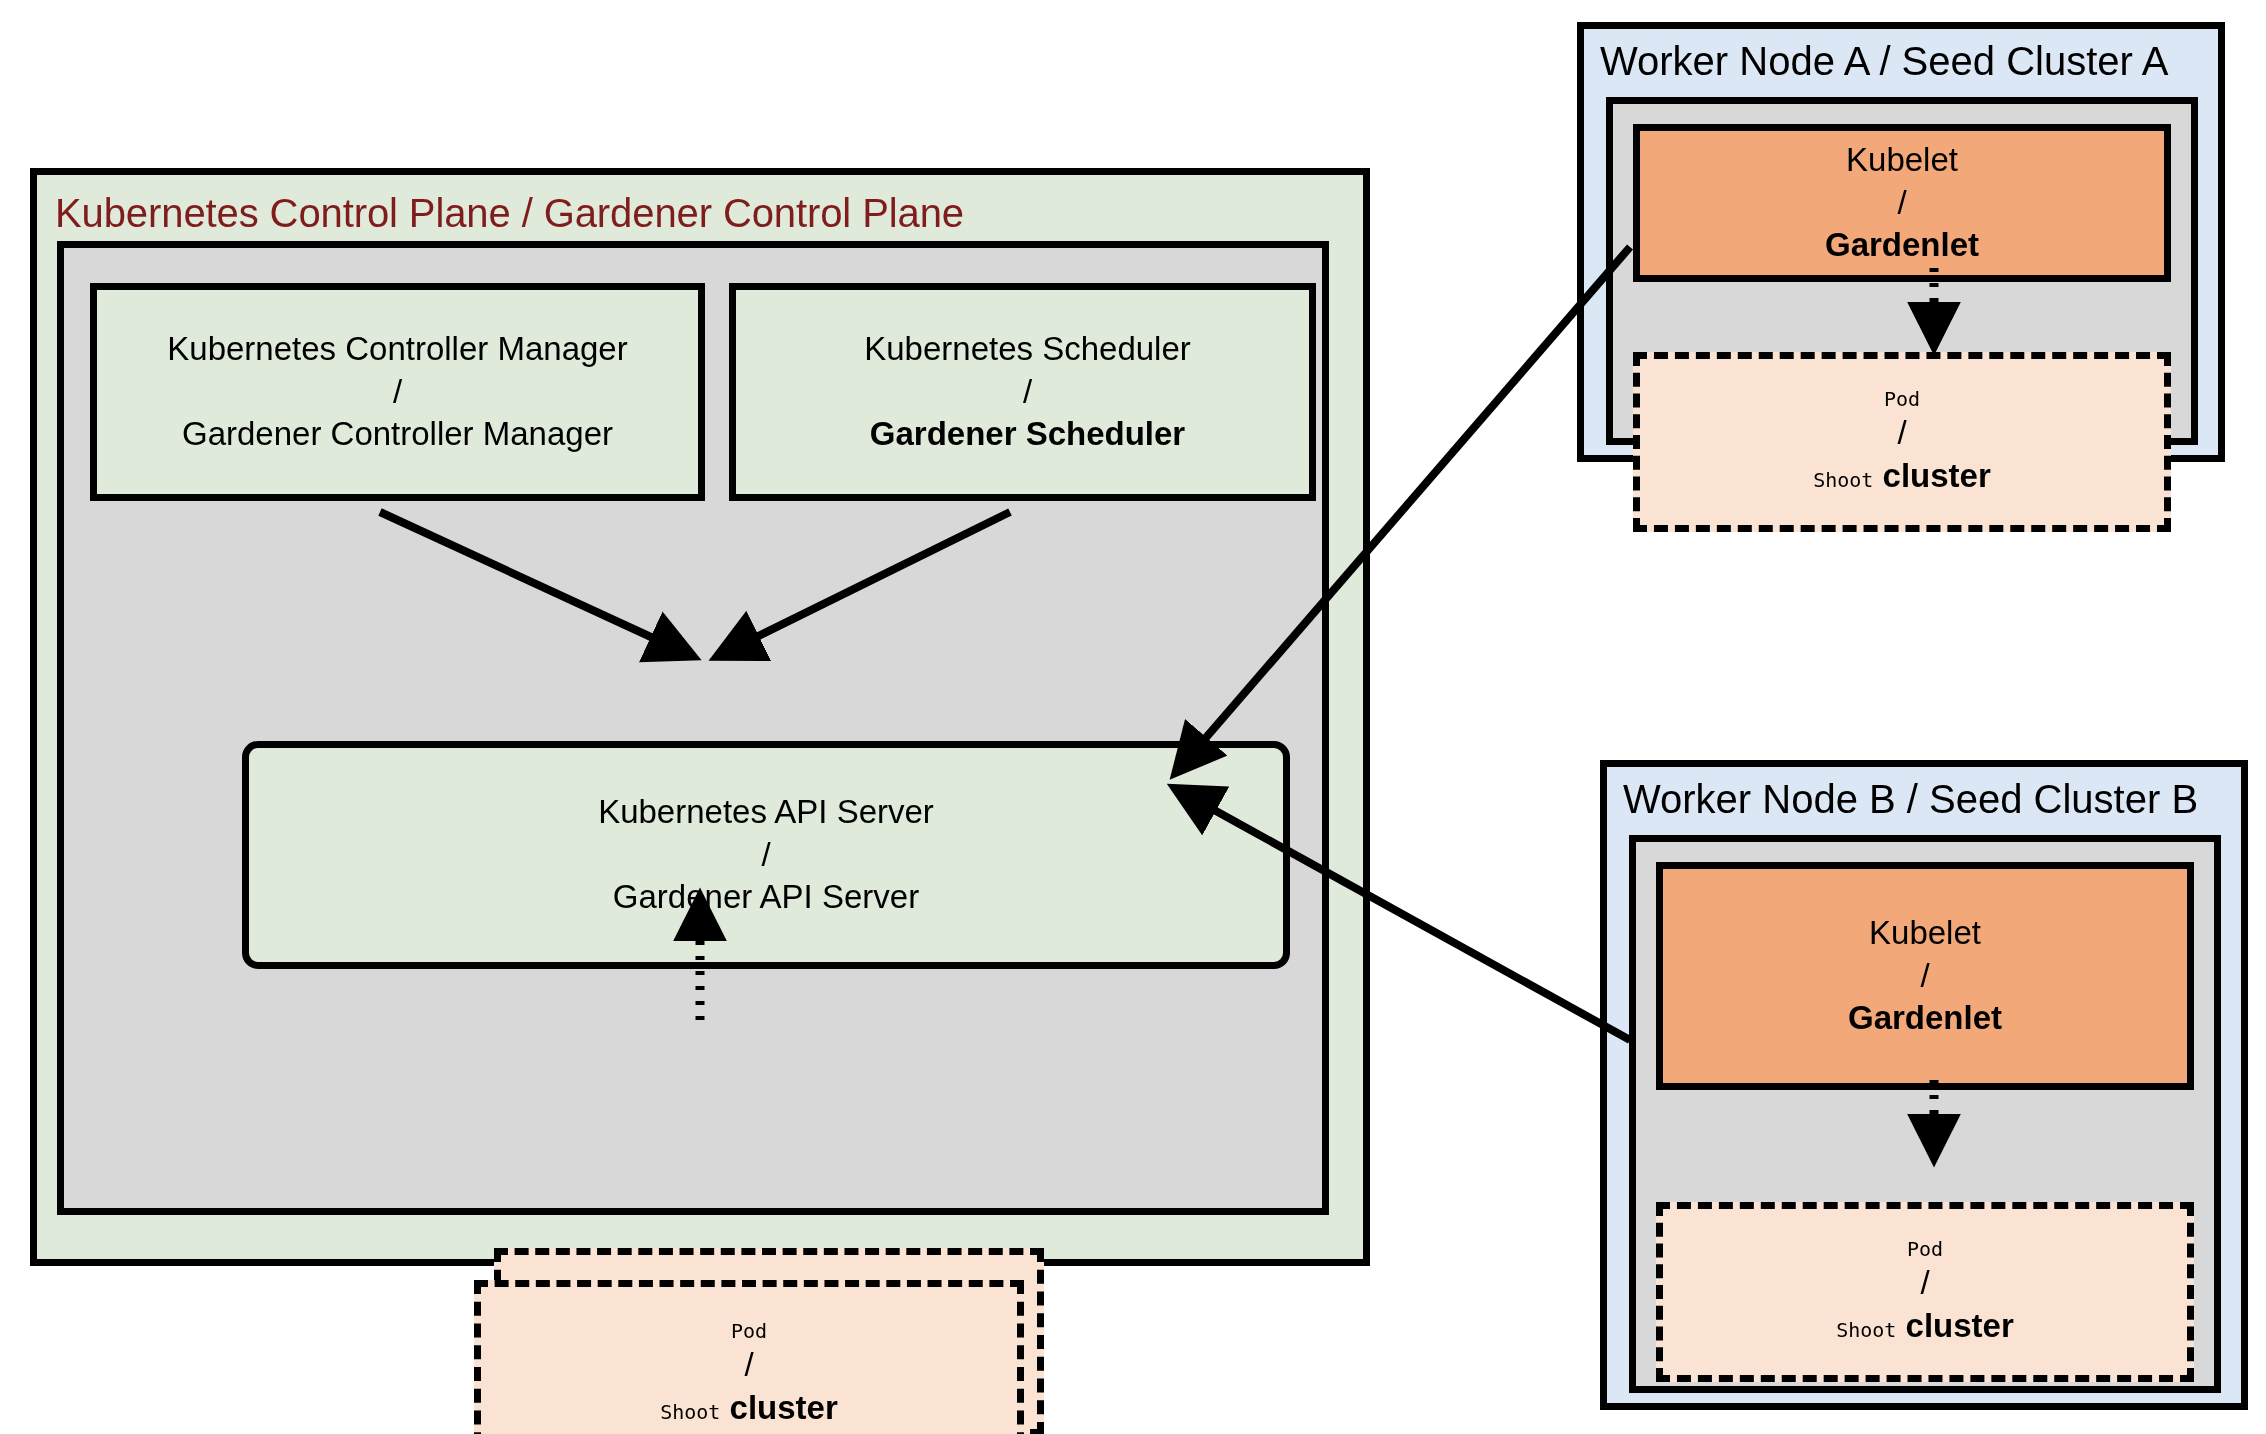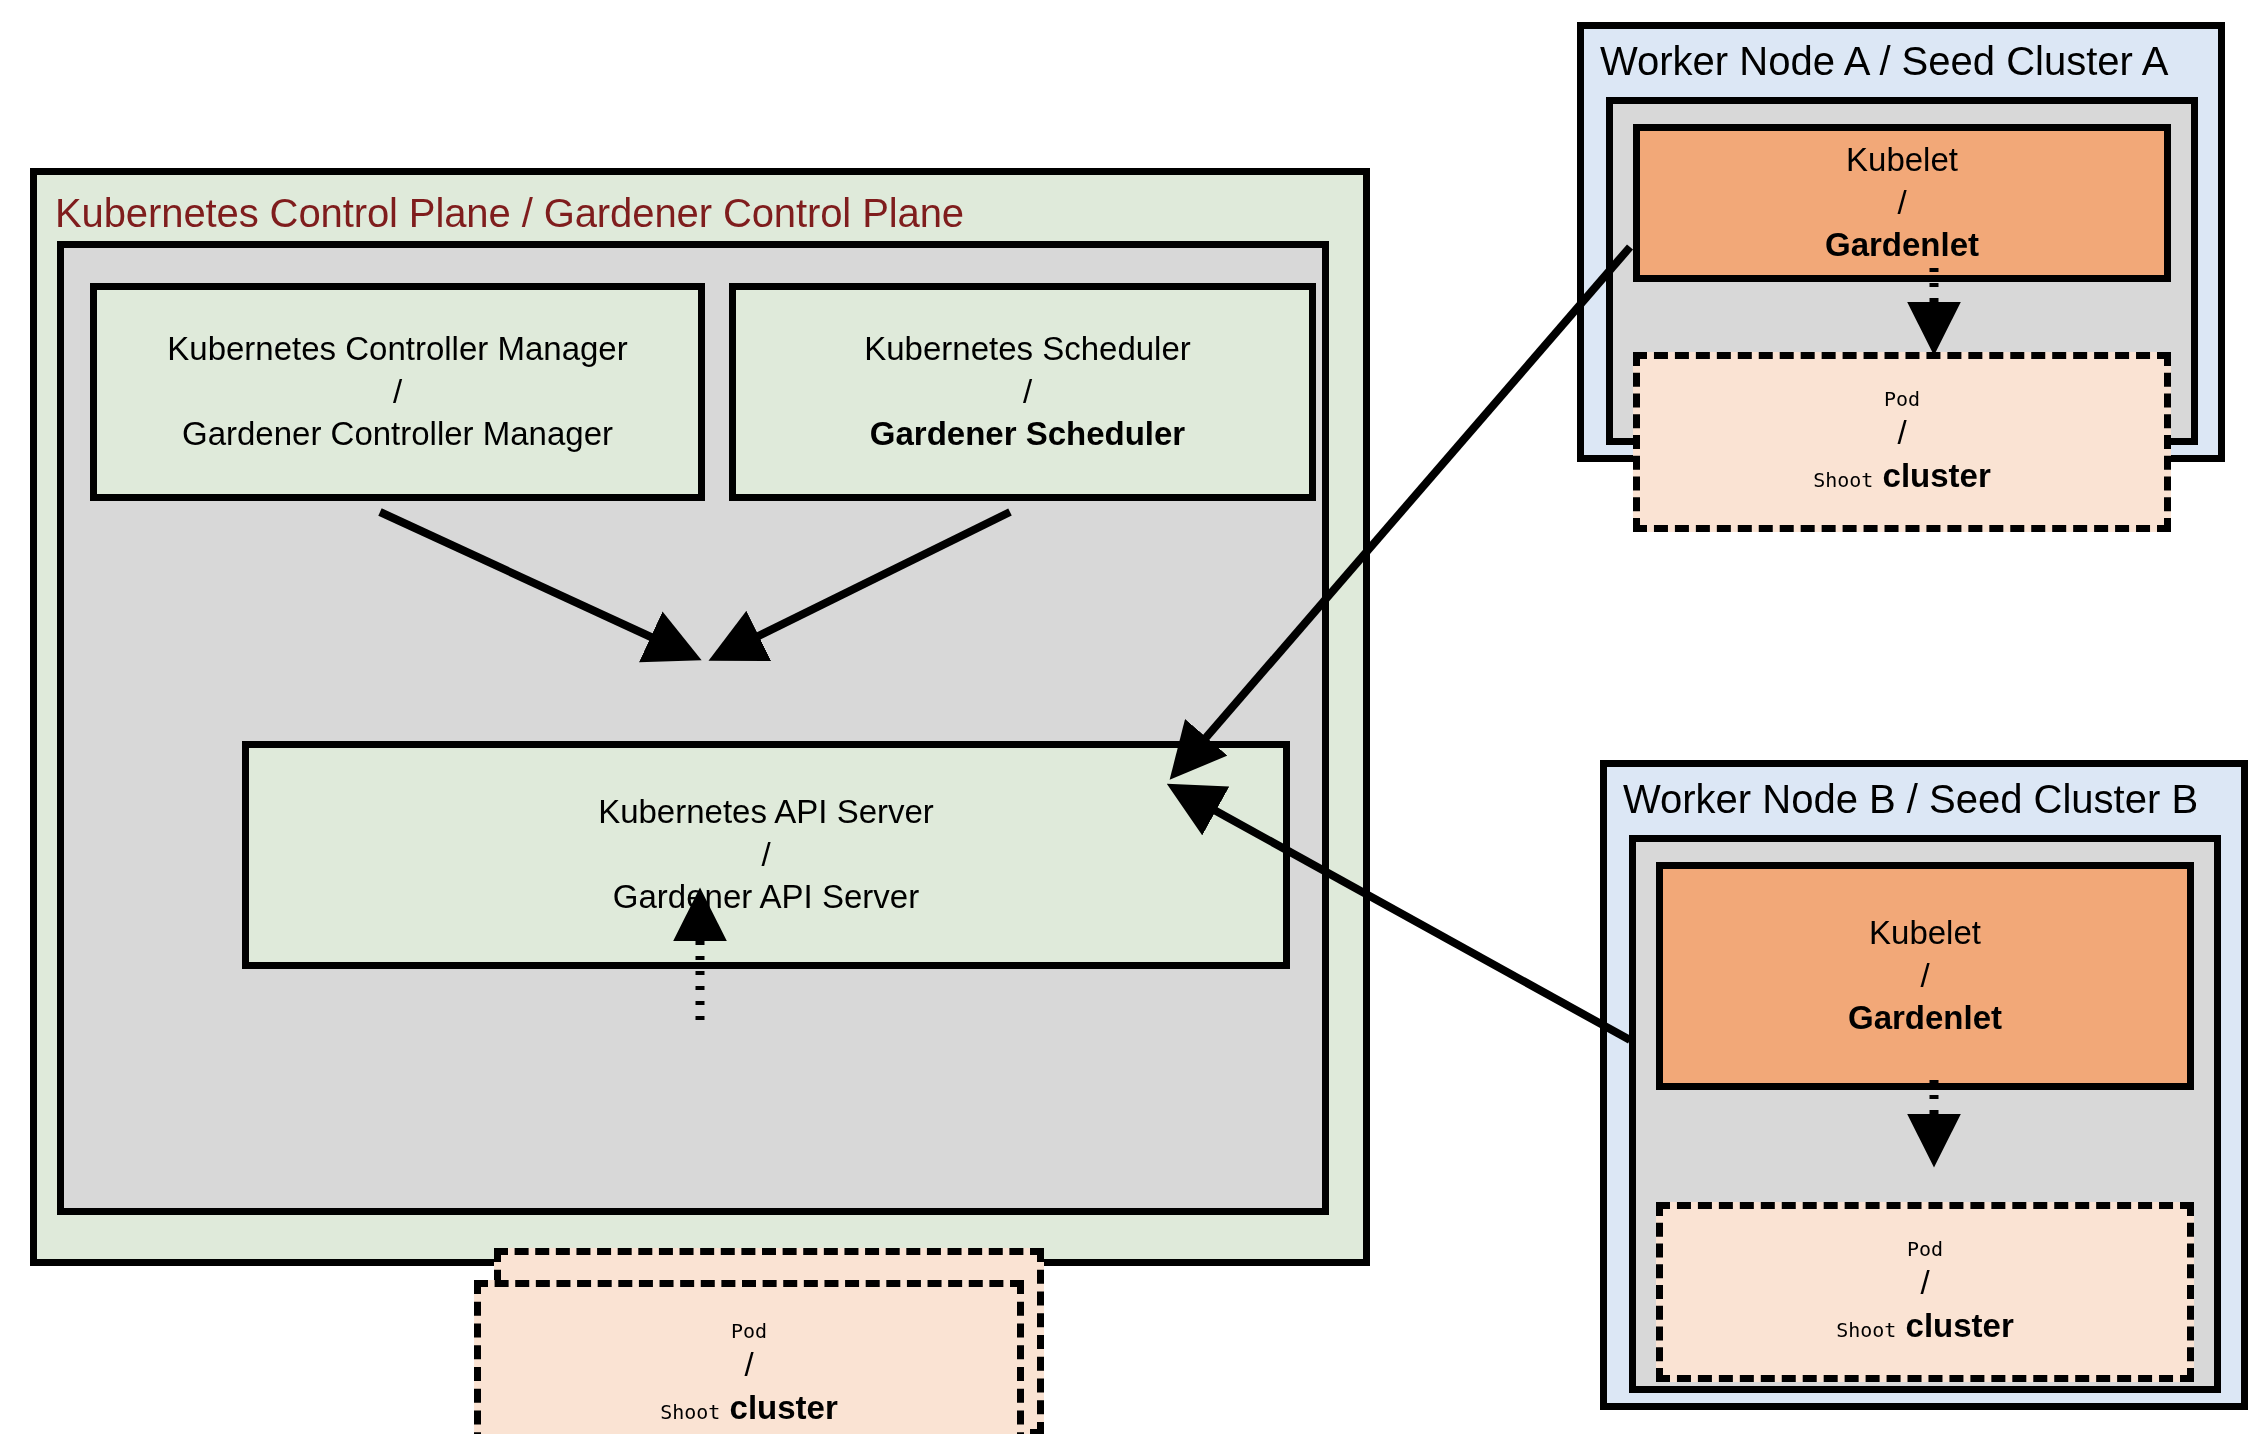--- a/index.html
+++ b/index.html
@@ -58,21 +58,21 @@
     border: 7px solid #000;
     position: absolute;
     display: flex; flex-direction: column;
     align-items: center; justify-content: center;
     font-size: 33px;
     line-height: 1.30;
   }
 
   #ctrl-mgr-box { left: 26px; top: 35px;  width: 615px; height: 218px; }
   #sched-box    { left: 665px; top: 35px; width: 587px; height: 218px; padding-left: 10px; }
-  #apiserver-box{ left: 178px; top: 493px; width: 1048px; height: 228px; }
+  #apiserver-box{ left: 178px; top: 493px; width: 1048px; height: 228px; border-radius: 16px; }
 
   
   .pod-box {
     position: absolute;
     background: #fae3d3;
     border: 7px dashed #000;
     display: flex; flex-direction: column;
     align-items: center; justify-content: center;
     font-size: 33px;
     line-height: 1.30;

